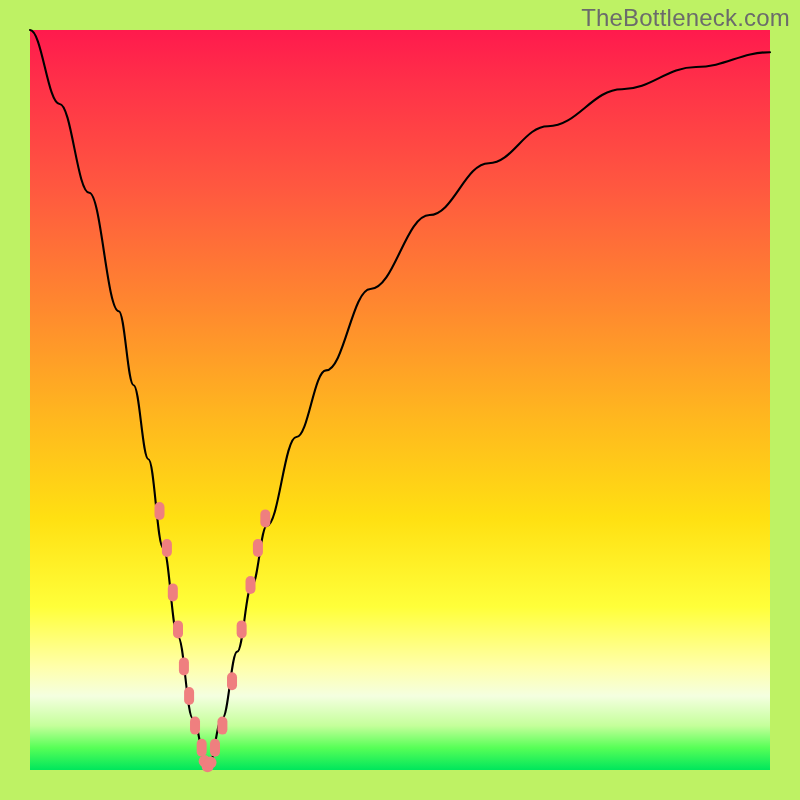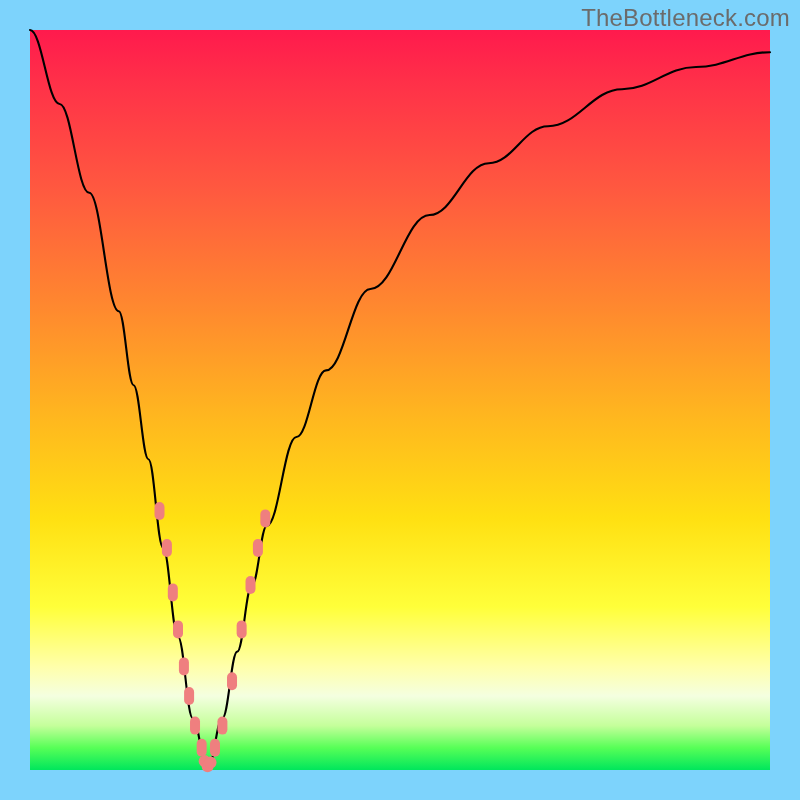--- a/index.html
+++ b/index.html
@@ -10,21 +10,21 @@
     overflow: hidden;
     background: #000;
     font-family: Arial, Helvetica, sans-serif;
   }
   .frame {
     position: absolute;
     left: 0;
     top: 0;
     width: 800px;
     height: 800px;
-    background: #7dd3fc;
+    background: #bef264;
   }
   .plot-area {
     position: absolute;
     left: 30px;
     top: 30px;
     width: 740px;
     height: 740px;
     
     background: linear-gradient(
       to bottom,

